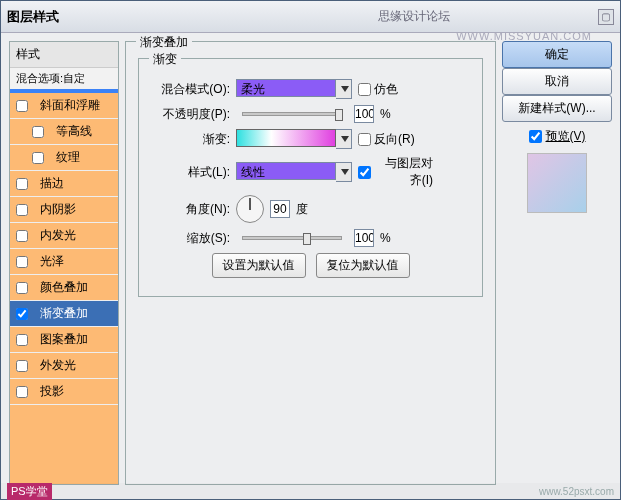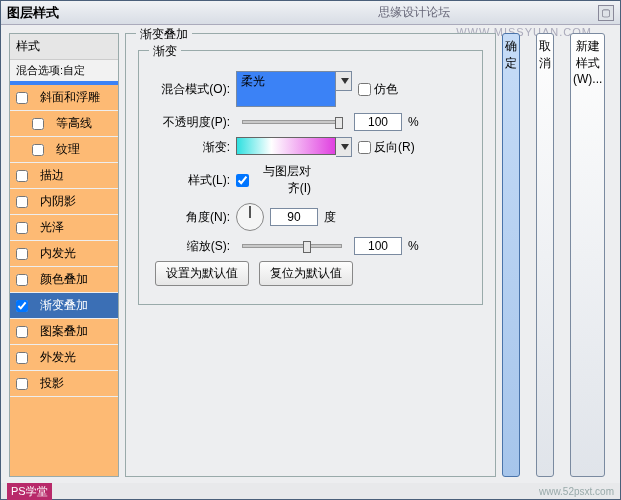--- a/index.html
+++ b/index.html
@@ -1,51 +1,51 @@
 <!DOCTYPE html>
 <html><head>
 <meta charset="utf-8">
 <style>
 * { box-sizing: border-box; margin: 0; padding: 0; font-family: "Microsoft YaHei", SimSun, sans-serif; font-size: 12px; }
 body { background: #e8e8e8; width: 621px; height: 500px; overflow: hidden; }
 .window { width: 621px; height: 500px; background: #edeef0; border: 1px solid #4a5f7a; position: relative; }
-.titlebar { height: 24px; background: linear-gradient(#f0f2f5,#d8dde5); border-bottom: 1px solid #aab; display: flex; align-items: center; padding: 0 6px; justify-content: space-between; }
+.titlebar { height: 32px; background: linear-gradient(#f0f2f5,#d8dde5); border-bottom: 1px solid #aab; display: flex; align-items: center; padding: 0 6px; justify-content: space-between; }
 .titlebar .left { font-weight: bold; font-size: 13px; }
 .titlebar .right { display: flex; align-items: center; gap: 6px; color: #667; }
 .watermark { font-size: 11px; color: #aab; letter-spacing: 1px; margin-top: 38px; }
 .close-btn { width: 16px; height: 16px; border: 1px solid #889; background: #dfe3e8; display: flex; align-items: center; justify-content: center; font-size: 10px; cursor: pointer; }
 .body { display: flex; padding: 8px; gap: 6px; height: calc(100% - 38px); }
 .sidebar { width: 110px; border: 1px solid #9aa; background: #fdba74; display: flex; flex-direction: column; }
 .side-header { padding: 4px 6px; background: #e6e6e6; border-bottom: 1px solid #ccc; }
 .side-sub { padding: 3px 6px; background: #f2f2f2; border-bottom: 4px solid #3b82f6; font-size: 11px; }
 .side-item { padding: 4px 6px; border-bottom: 1px solid #eee; display: flex; align-items: center; gap: 12px; cursor: pointer; }
 .side-item.indent { padding-left: 22px; }
 .side-item.selected { background: #3b6fb5; color: #fff; }
 .side-item input[type=checkbox] { width: 12px; height: 12px; }
 .main { flex: 1; }
 .group { border: 1px solid #9aa; padding: 10px 12px 12px; position: relative; height: 100%; background: #edeef0; }
 .group-title { position: absolute; top: -8px; left: 10px; background: #edeef0; padding: 0 4px; }
 .inner-group { border: 1px solid #9aa; padding: 14px 16px 18px; position: relative; margin-top: 6px; background: #edeef0; }
 .inner-title { position: absolute; top: -8px; left: 10px; background: #edeef0; padding: 0 4px; }
 .row { display: flex; align-items: center; margin: 6px 0; gap: 6px; }
 .row label { width: 75px; text-align: right; }
-.select { border: 1px solid #7a8aa0; background: #3b82f6; height: 36px; padding: 1px 4px; }
+.select { border: 1px solid #7a8aa0; background: #8b5cf6; height: 18px; padding: 1px 4px; }
 .select.wide { width: 100px; }
 .triangle { display:inline-block; width:0; height:0; border-left:4px solid transparent; border-right:4px solid transparent; border-top:6px solid #333; margin-left:3px; vertical-align:middle; }
 .dropdown-btn { width:16px; height:20px; border:1px solid #7a8aa0; border-left:none; background:#e8e8e8; display:inline-flex; align-items:center; justify-content:center; }
 .slider { width: 100px; height: 4px; background: #c9c9c9; border: 1px solid #999; position: relative; margin: 0 6px; }
 .slider .thumb { position: absolute; top: -4px; width: 8px; height: 12px; background: #e8e8e8; border: 1px solid #666; }
-.num-input { width: 48px; height: 18px; border: 1px solid #7a8aa0; text-align: center; background: #fff; }
+.num-input { width: 20px; height: 18px; border: 1px solid #7a8aa0; text-align: center; background: #fff; }
 .grad-bar { width: 100px; height: 18px; border: 1px solid #666; background: linear-gradient(to right, #2ee0e0, #fff 35%, #e040e0); display:inline-block; vertical-align:middle; }
 .angle-dial { width: 28px; height: 28px; border: 1px solid #888; border-radius: 50%; background: #f5f5f5; position: relative; }
 .angle-dial::after { content:''; position:absolute; width:2px; height:12px; background:#555; left:50%; top:2px; transform-origin: bottom; transform: translateX(-50%) rotate(0deg); }
 .checkbox-label { display: flex; align-items: center; gap: 3px; }
-.btn-row { display: flex; gap: 10px; margin-top: 4px; }
+.btn-row { display: flex; gap: 10px; justify-content: center; margin-top: 4px; }
 .btn { border: 1px solid #888; background: linear-gradient(#fdfdfd,#e6e6e6); padding: 3px 10px; border-radius: 3px; cursor: pointer; min-width: 80px; text-align: center; }
-.right-panel { width: 110px; display: flex; flex-direction: row; gap: 16px; align-items: stretch; }
+.right-panel { width: 110px; display: flex; flex-direction: column; gap: 0; align-items: stretch; }
 .rbtn { border: 1px solid #7a8aa0; background: linear-gradient(#fefefe,#e0e4ea); padding: 4px 2px; border-radius: 3px; cursor: pointer; text-align: center; }
 .rbtn.primary { background: linear-gradient(#c6dcf7,#a6c5eb); border-color:#4a74aa; }
 .preview-check { display: flex; align-items: center; justify-content: center; gap: 4px; margin-top: 6px; }
 .preview-swatch { width: 60px; height: 60px; border: 1px solid #bbb; background: linear-gradient(135deg,#e0c5e5,#a8d0ea); margin: 8px auto; }
 .footer { position: absolute; bottom: 0; left: 0; right: 0; height: 16px; display: flex; justify-content: space-between; padding: 0 6px; align-items: center; background: rgba(0,0,0,0.02); }
 .footer .tag { background: #b82a6a; color: #fff; font-size: 11px; padding: 1px 4px; }
 .footer .url { color: #9aa; font-size: 10px; }
 .underline { text-decoration: underline; text-align: center; }
 </style>
 </head>
@@ -82,25 +82,25 @@
           <div class="side-item">
             <input type="checkbox" style="">
             <span>描边</span>
           </div>
           <div class="side-item">
             <input type="checkbox" style="">
             <span>内阴影</span>
           </div>
           <div class="side-item">
             <input type="checkbox" style="">
+            <span>内发光</span>
+          </div>
+          <div class="side-item">
+            <input type="checkbox" style="">
             <span>光泽</span>
-          </div>
-          <div class="side-item">
-            <input type="checkbox" style="">
-            <span>内发光</span>
           </div>
           <div class="side-item">
             <input type="checkbox" style="">
             <span>颜色叠加</span>
           </div>
           <div class="side-item selected">
             <input type="checkbox" checked="" style="">
             <span>渐变叠加</span>
           </div>
           <div class="side-item">
@@ -156,20 +156,26 @@
                 </div>
             </div>
             <label class="checkbox-label">
               <input type="checkbox" style="">
                 <span>反向(R)</span>
             </label>
           </div>
 
           <div class="row">
             <label>样式(L):</label>
+            <div style="display:flex">
+              <div class="select wide"><span>线性</span></div>
+              <div class="dropdown-btn">
+                  <span class="triangle"></span>
+                </div>
+            </div>
             <label class="checkbox-label">
               <input type="checkbox" checked="" style="">
                 <span>与图层对齐(I)</span>
             </label>
           </div>
 
           <div class="row">
             <label>角度(N):</label>
             <div class="angle-dial"></div>
             <input class="num-input" value="90" style="">

